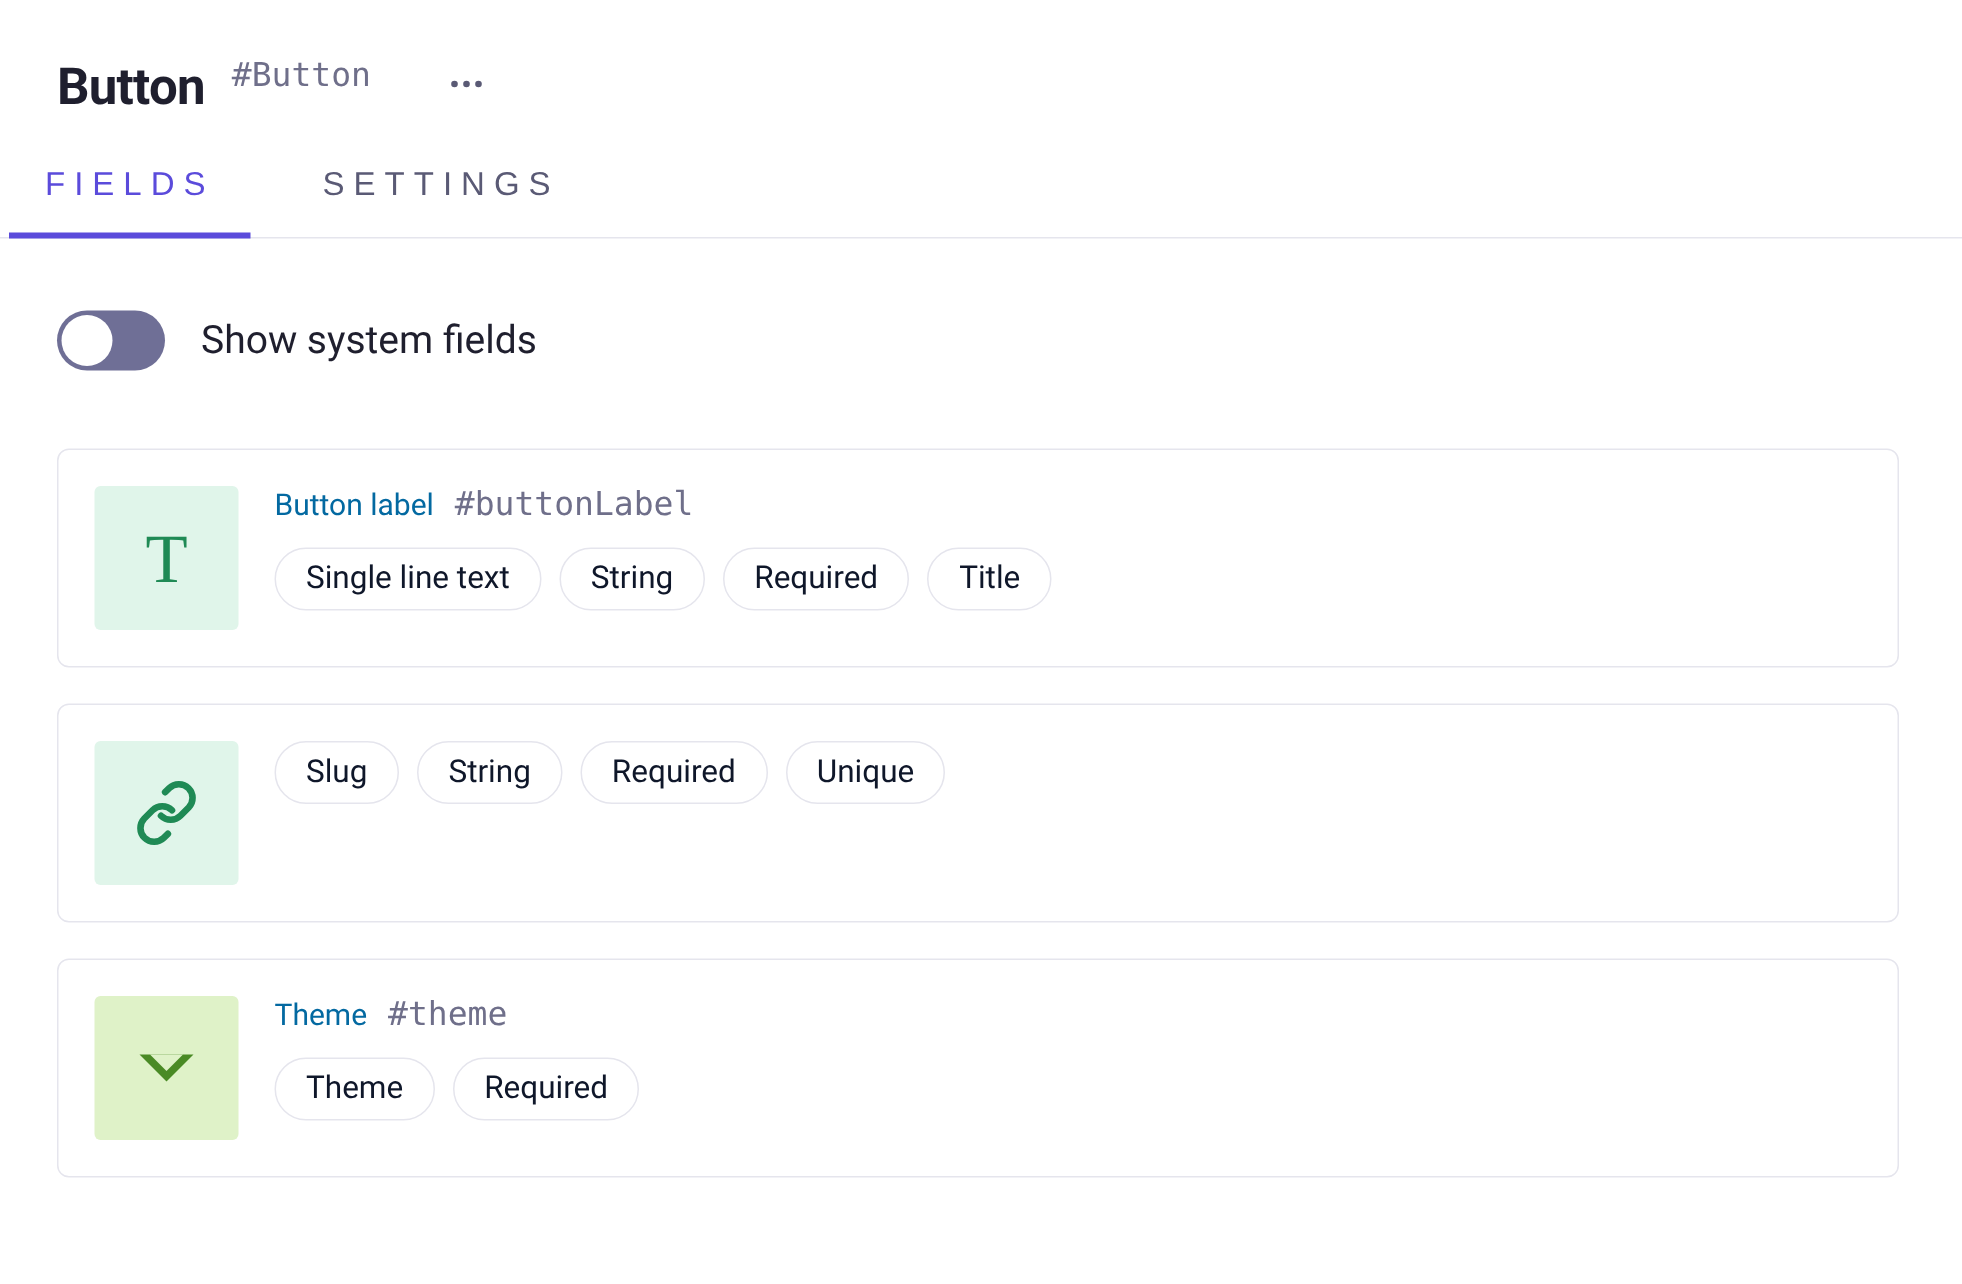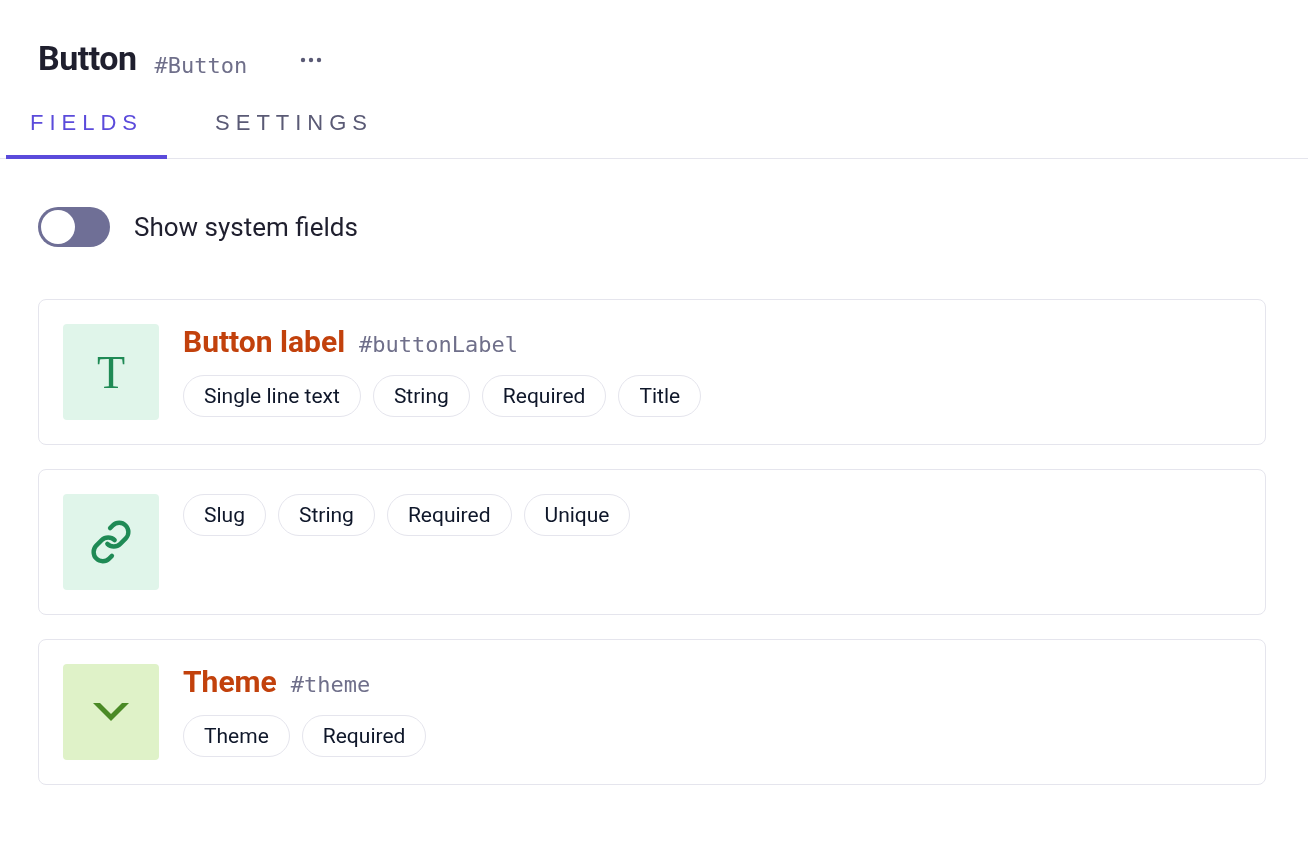--- a/index.html
+++ b/index.html
@@ -7,21 +7,21 @@
       font-family: -apple-system, BlinkMacSystemFont, "Segoe UI", Roboto, Helvetica, Arial, sans-serif;
       background: #fff;
       color: #1f1f2e;
       width: 1308px;
       height: 856px;
       overflow: hidden;
     }
     .header {
       padding: 38px 38px 0 38px;
       display: flex;
-      align-items: flex-end;
+      align-items: flex-start;
       gap: 18px;
     }
     .header h1 {
       font-size: 34px;
       font-weight: 700;
       color: #1f1f2e;
       letter-spacing: -0.5px;
     }
     .header .api-id {
       font-family: ui-monospace, "SFMono-Regular", Menlo, Consolas, monospace;
@@ -142,23 +142,23 @@
       border-top:11px solid #dff2c8;
     }
     .field-body { flex: 1; }
     .field-title-row {
       display: flex;
       align-items: baseline;
       gap: 14px;
       margin-bottom: 16px;
     }
     .field-title {
-      font-size: 30px;
-      font-weight: 700;
-      color: #c2410c;
+      font-size: 20px;
+      font-weight: 400;
+      color: #0369a1;
     }
     .field-api {
       font-family: ui-monospace, "SFMono-Regular", Menlo, Consolas, monospace;
       font-size: 22px;
       color: #6f6f8a;
     }
     .pill-row {
       display: flex;
       gap: 12px;
       flex-wrap: wrap;

